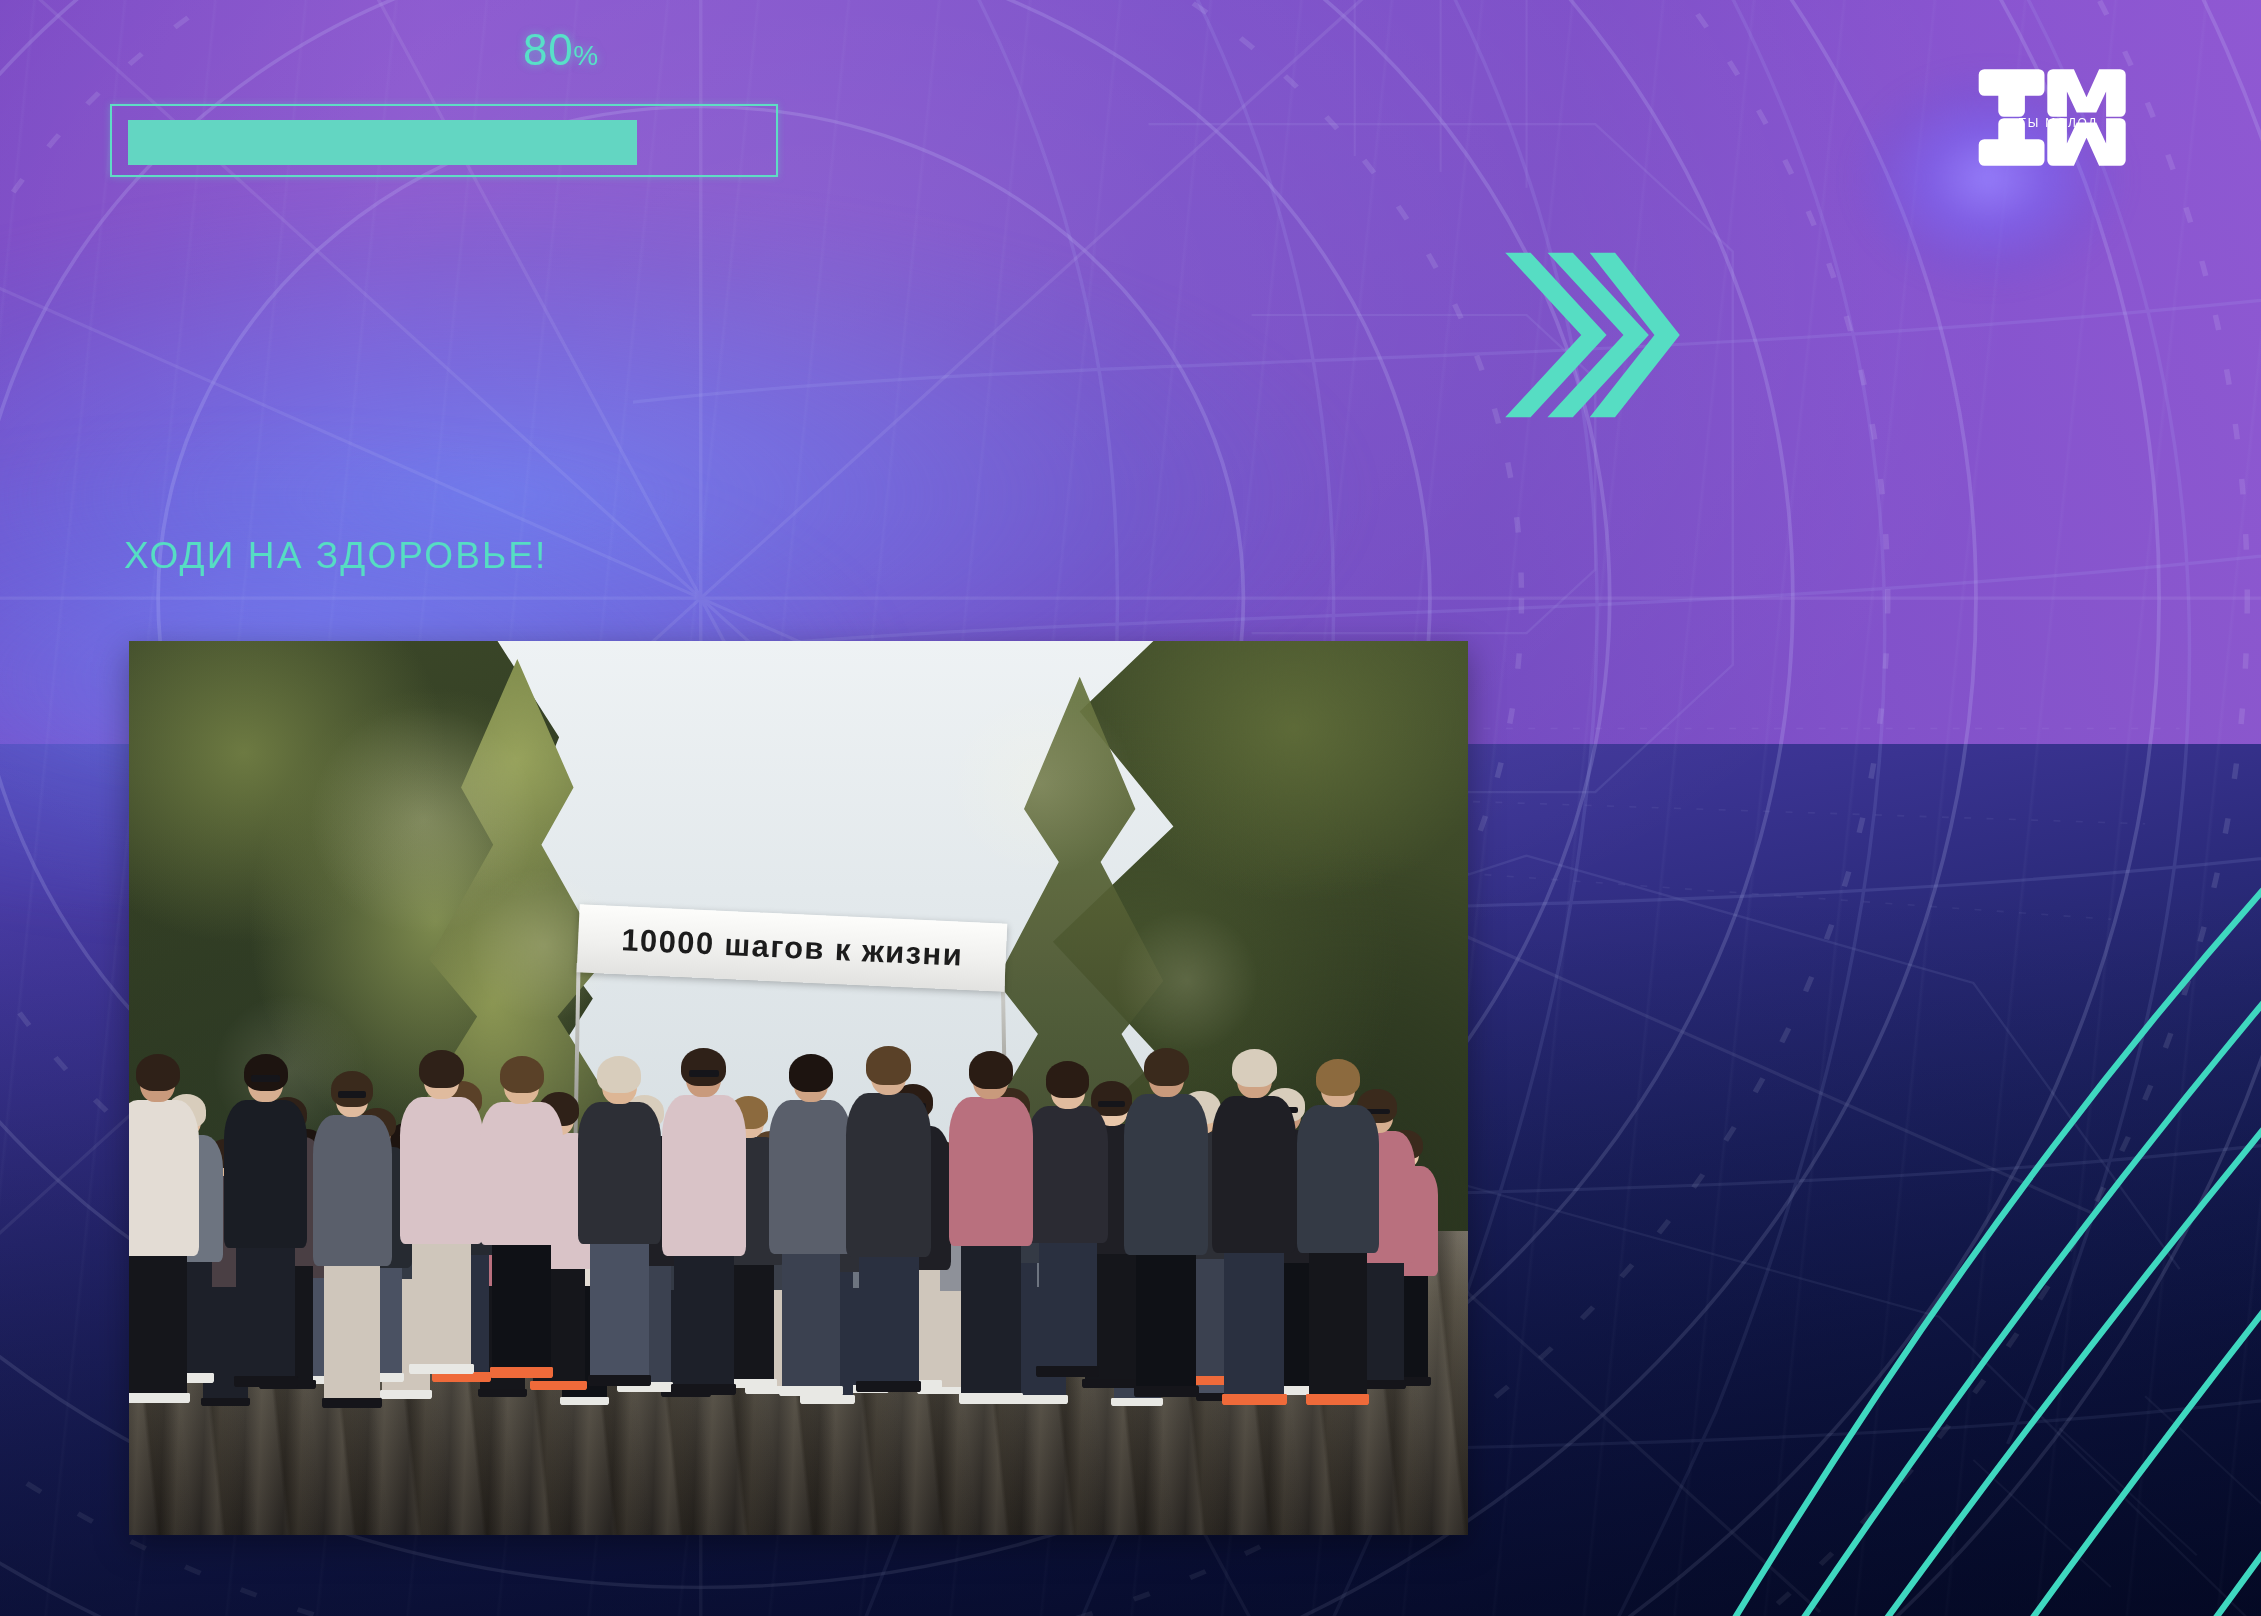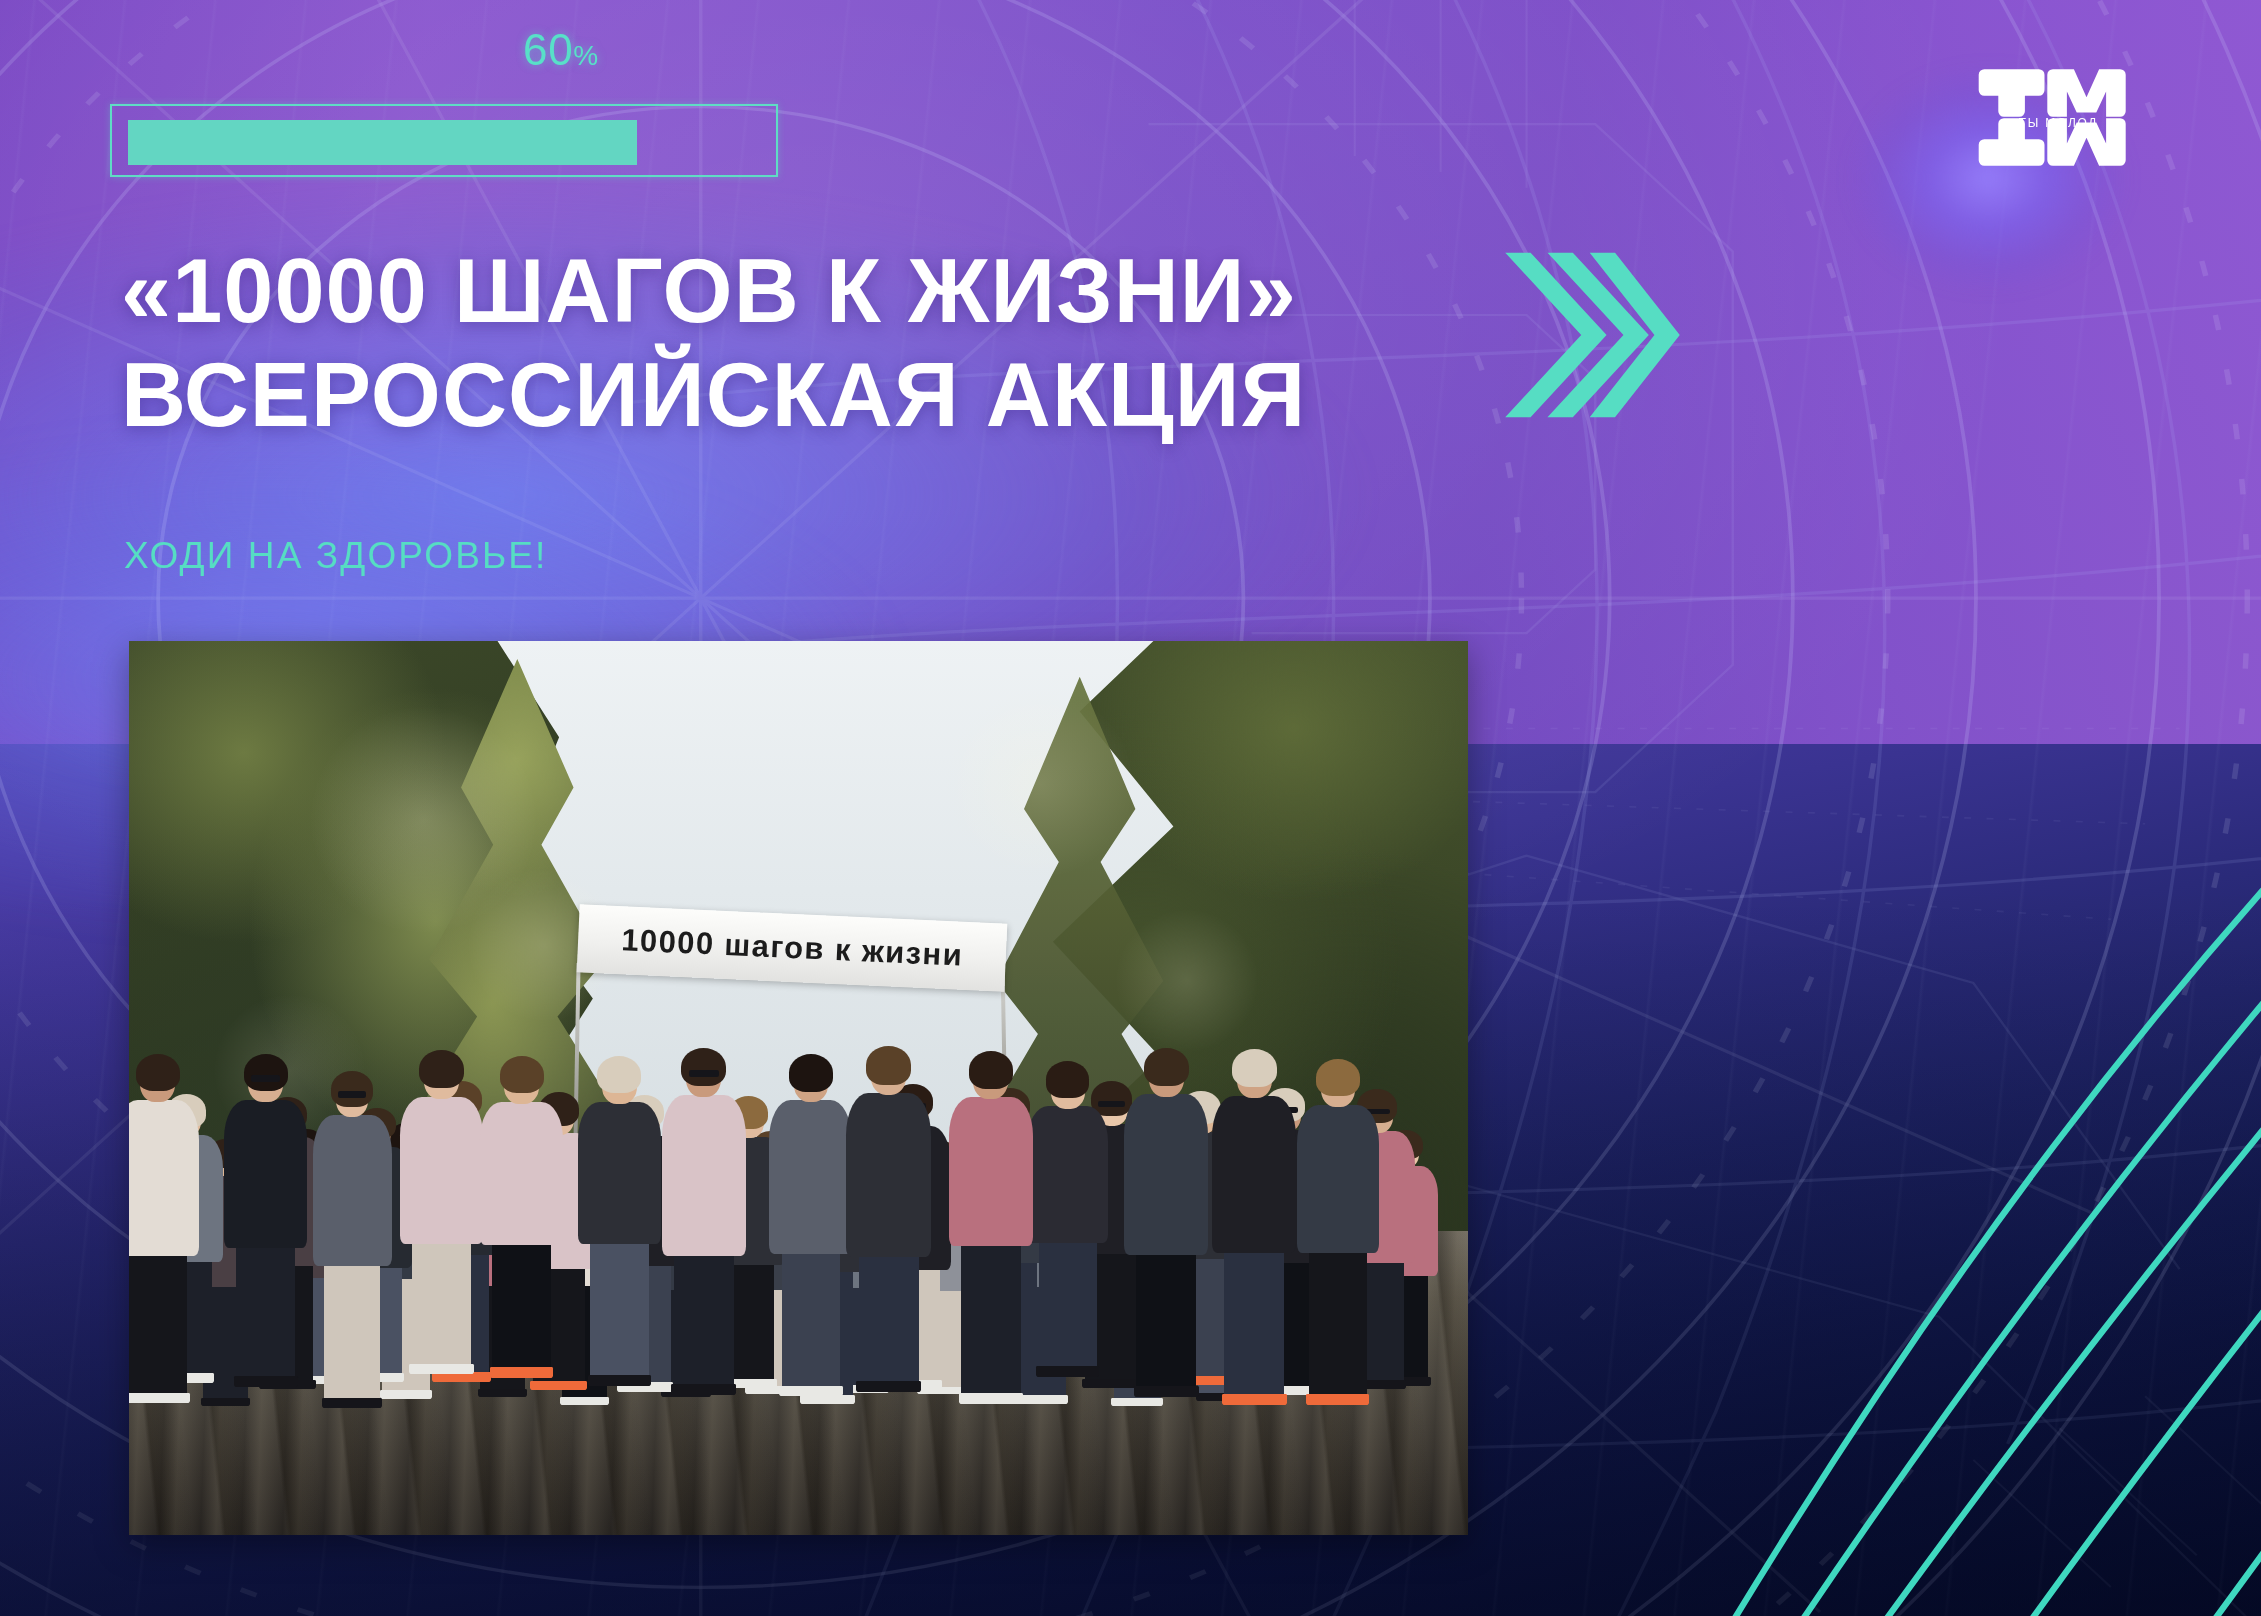--- a/index.html
+++ b/index.html
@@ -411,30 +411,26 @@
         <line x1="340" y1="640" x2="860" y2="680"></line>
       </g>
     </svg>
   </div>
 
   <div class="bg-streaks"></div>
   <div class="bg-vignette"></div>
   <div class="bg-logo-glow"></div>
 
   <div class="progress-wrap">
-    <div class="progress-label"><span>60</span><span class="pct">%</span></div>
+    <div class="progress-label"><span>80</span><span class="pct">%</span></div>
     <div class="progress-track" style="border-color: rgb(95, 220, 196);">
       <div class="progress-fill" style="width: 509px; background: rgb(99, 214, 194);"></div>
     </div>
   </div>
 
-  <div class="headline">
-    <span class="headline-line">«10000 ШАГОВ К ЖИЗНИ»</span>
-    <span class="headline-line">ВСЕРОССИЙСКАЯ АКЦИЯ</span>
-  </div>
 
   <div class="subhead">ХОДИ НА ЗДОРОВЬЕ!</div>
 
   <div class="chevrons">
     <svg viewBox="0 0 260 250" aria-hidden="true">
       <g fill="#56ddc3">
         <polygon points="6,8 42,8 150,125 42,242 6,242 114,125"></polygon>
         <polygon points="66,8 102,8 210,125 102,242 66,242 174,125"></polygon>
         <polygon points="126,8 162,8 254,125 162,242 126,242 218,125"></polygon>
       </g>

